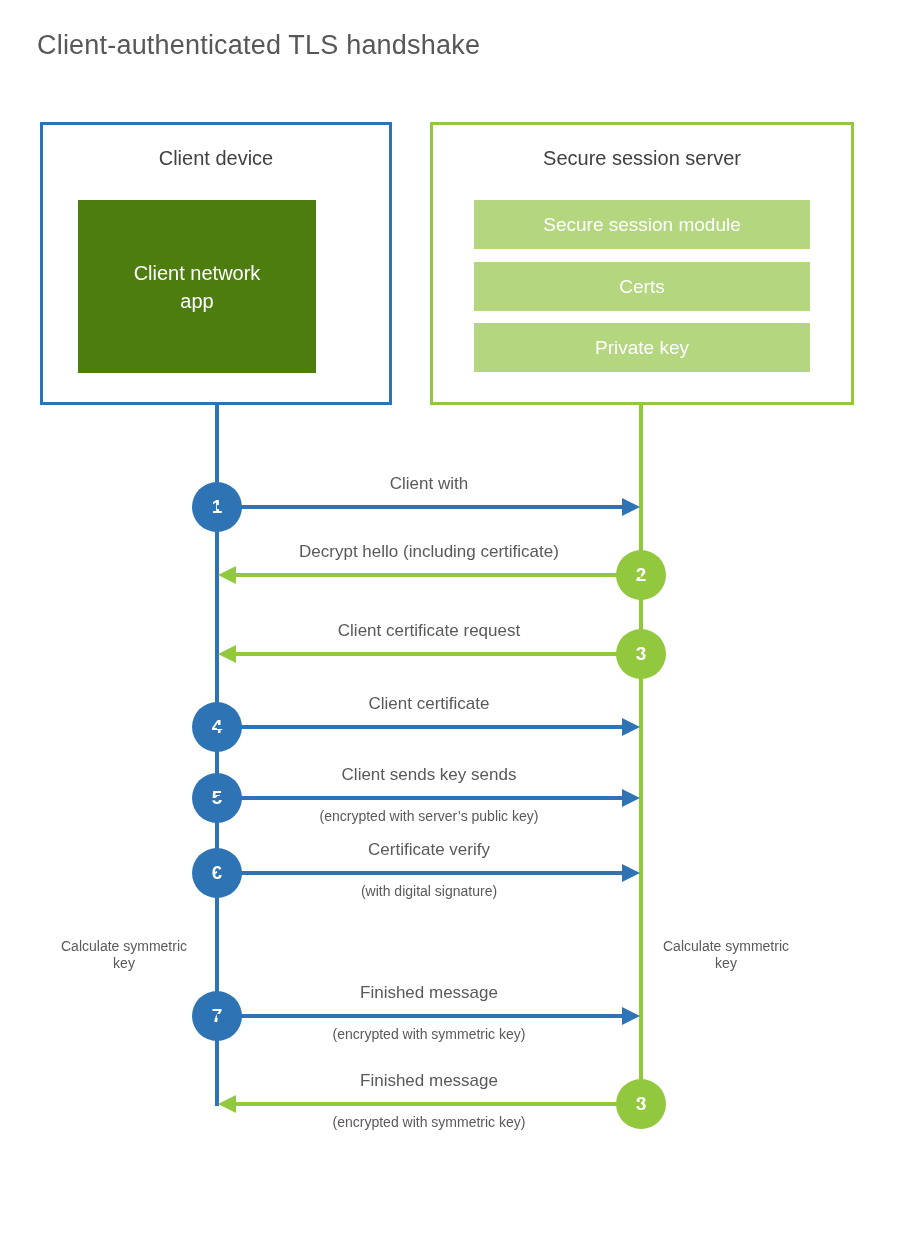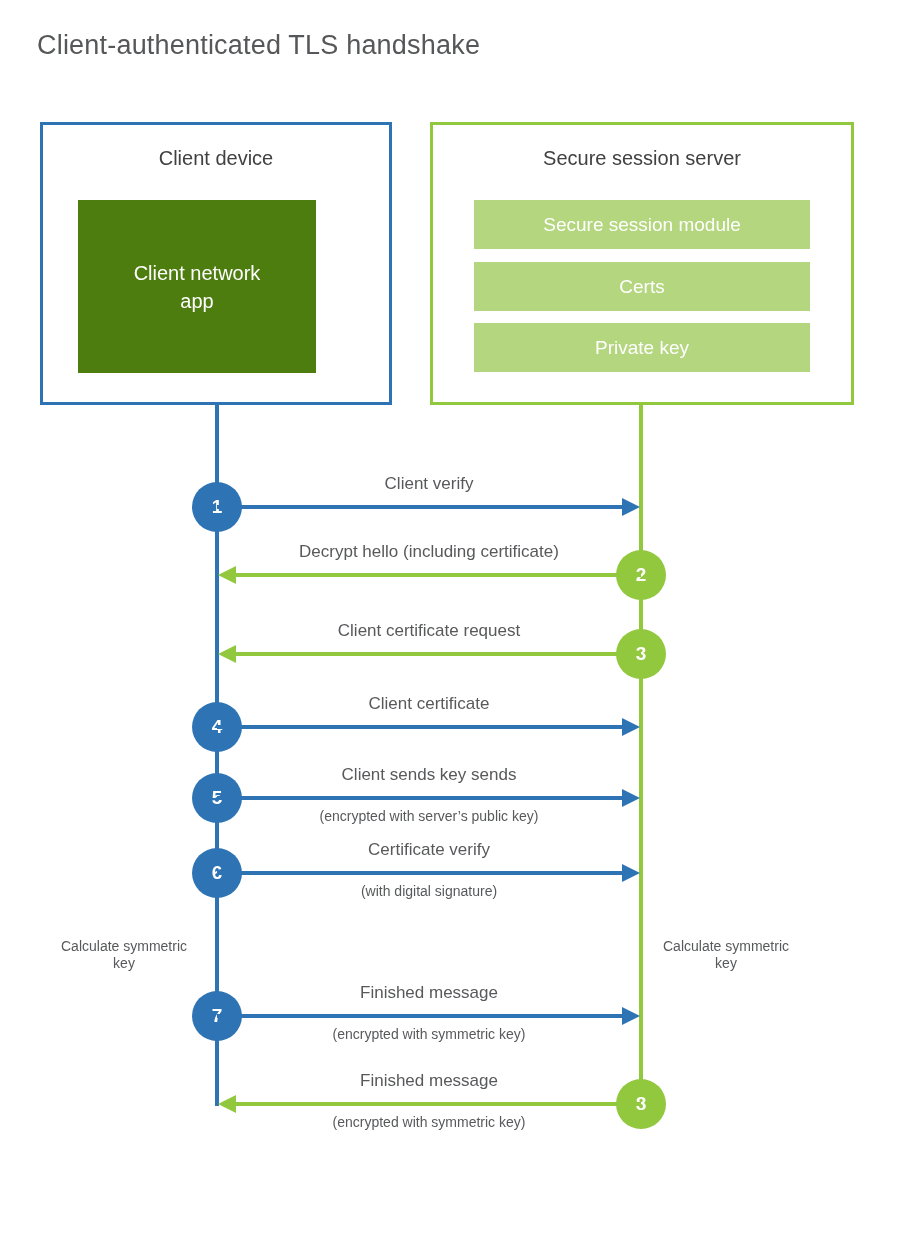--- a/index.html
+++ b/index.html
@@ -81,21 +81,21 @@
 
   <div class="lifeline blue"></div>
   <div class="lifeline green"></div>
 
   <div>
     <div class="circle blue" style="left:192px; top:482px;">
         <span>1</span>
       </div>
     <div class="hline blue" style="left:217px; top:505px; width:407px;"></div>
     <div class="ah right blue" style="left:622px; top:498px;"></div>
-    <div class="msg-label" style="top:474px;">Client verify</div>
+    <div class="msg-label" style="top:474px;">Client with</div>
   </div>
 
   <div>
     <div class="circle green" style="left:616px; top:550px;">
         <span>2</span>
       </div>
     <div class="hline green" style="left:234px; top:573px; width:407px;"></div>
     <div class="ah left green" style="left:218px; top:566px;"></div>
     <div class="msg-label" style="top:542px;">Decrypt hello (including certificate)</div>
   </div>

